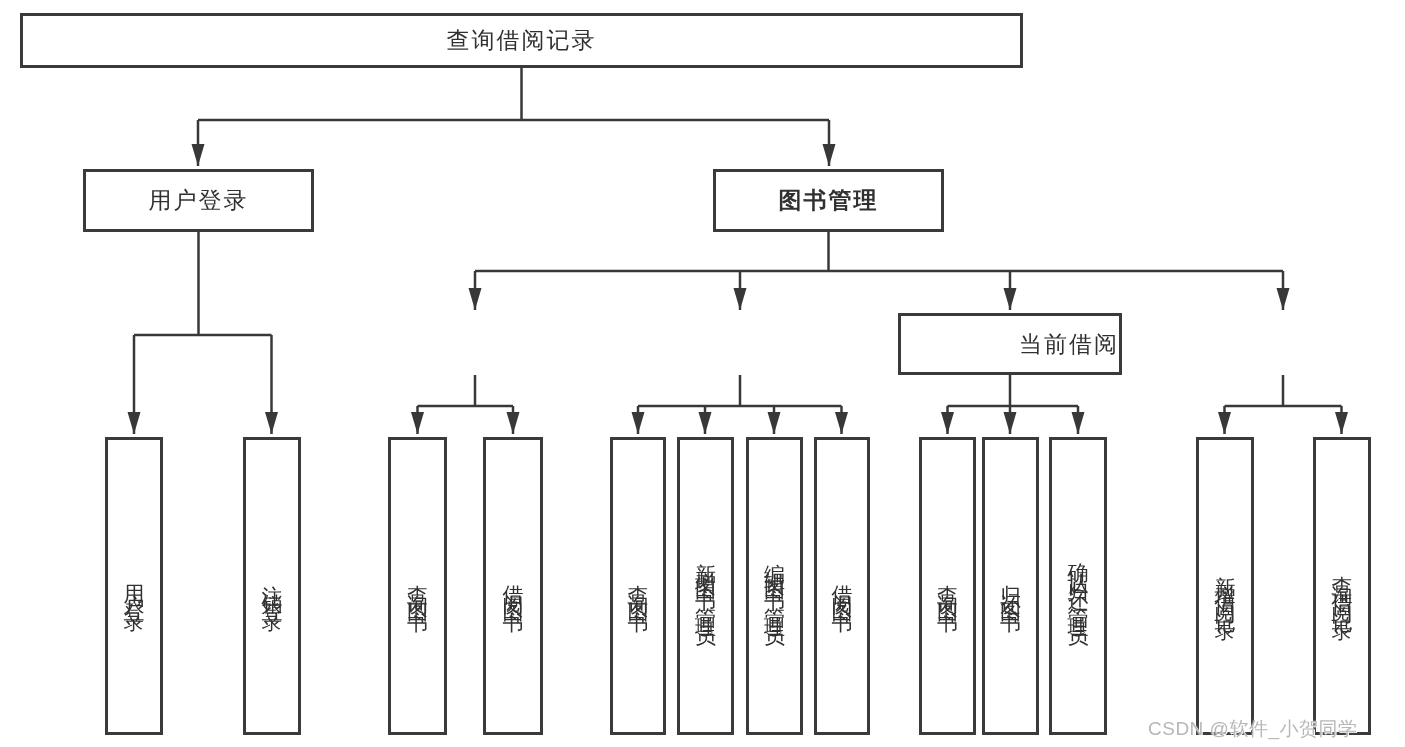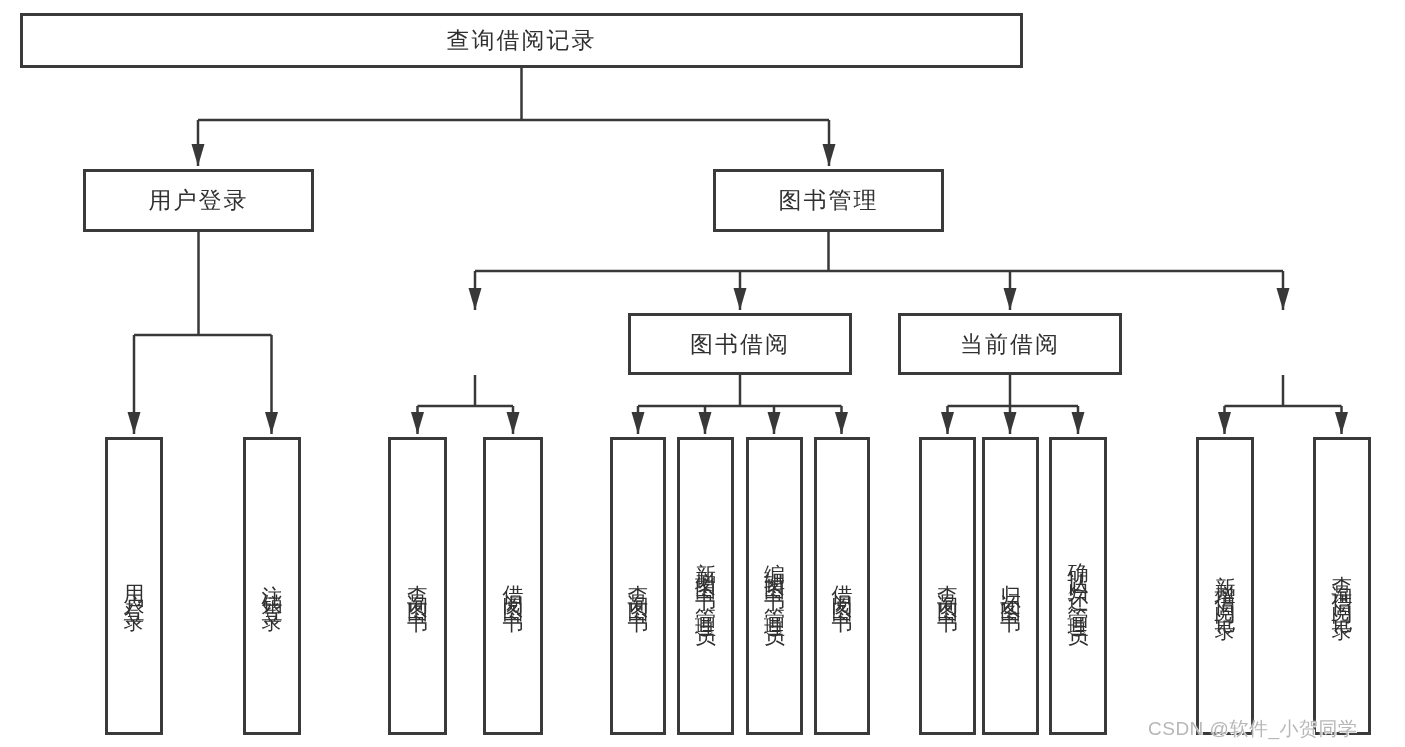--- a/index.html
+++ b/index.html
@@ -124,28 +124,25 @@
     </g>
   </svg>
 
   <div class="hbox" style="left:20px; top:13px; width:1003px; height:55px;">
     <span class="label">查询借阅记录</span>
   </div>
 
   <div class="hbox" style="left:83px; top:169px; width:231px; height:63px;">
     <span class="label">用户登录</span>
   </div>
-  <div class="hbox" style="left:713px; top:169px; width:231px; height:63px;">
+  <div class="hbox" style="left:713px; top:169px; width:231px; height:63px;font-weight:bold;">
     <span class="label">图书管理</span>
   </div>
 
-  <div class="hbox" style="left:628px; top:313px; width:224px; height:62px;">
-    <span class="label">图书借阅</span>
-  </div>
-  <div class="hbox" style="left:898px; top:313px; width:224px; height:62px;">
+  <div class="hbox" style="left:898px; top:313px; width:224px; height:62px;justify-content:flex-end;">
     <span class="label">当前借阅</span>
   </div>
 
   <div class="vbox" style="left:105px; width:58px;">
     <span class="vlabel">用户登录</span>
   </div>
   <div class="vbox" style="left:243px; width:58px;">
     <span class="vlabel">注销登录</span>
   </div>
 

